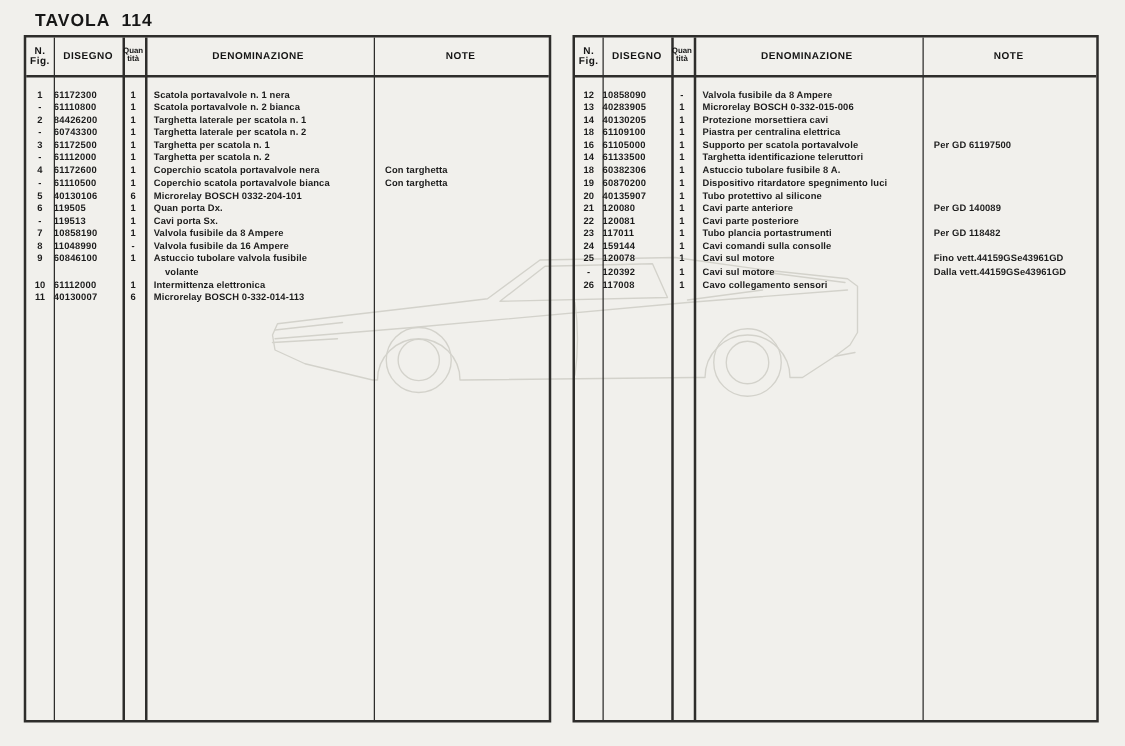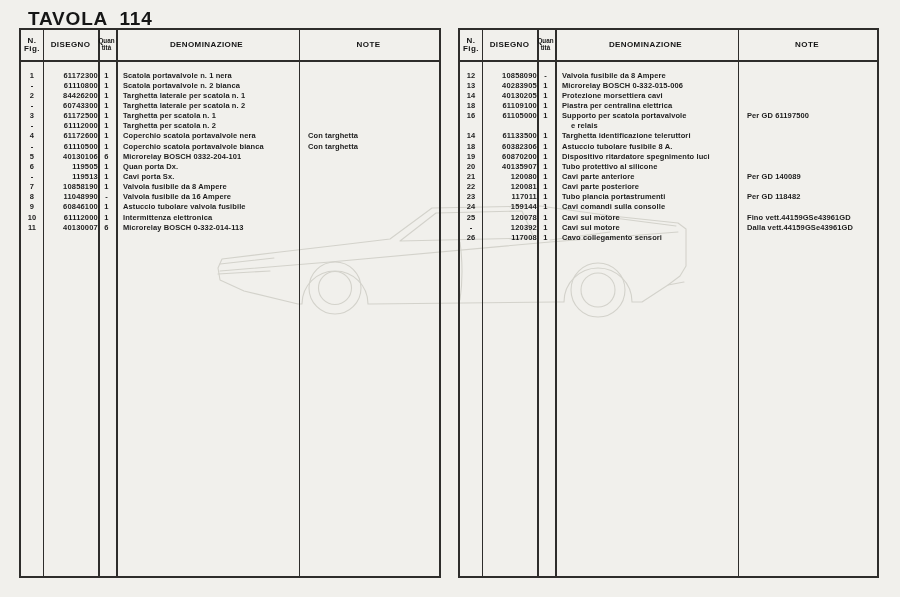--- a/index.html
+++ b/index.html
@@ -4,21 +4,21 @@
 <style>
   html,body { margin:0; padding:0; }
   .page {
     position:relative; width:900px; height:597px;
     background:#f1f0ec; overflow:hidden;
     font-family:"Liberation Sans", sans-serif;
     color:#1a1a1a; -webkit-font-smoothing:antialiased;
   }
   .page-title {
     position:absolute; left:28px; top:8px;
-    font-size:19px; font-weight:700; letter-spacing:0.8px;
+    font-size:14px; font-weight:700; letter-spacing:0.8px;
     white-space:pre; color:#161616;
   }
   .car-svg { position:absolute; left:210px; top:190px; }
 
   .ptable {
     position:absolute; top:28px; height:550px; box-sizing:border-box;
     border:2px solid #2e2d2b; background:transparent;
   }
   .ptable.left  { left:19px;  width:422px; }
   .ptable.right { left:458px; width:421px; }
@@ -45,21 +45,21 @@
     position:absolute; top:32px; left:0; right:0; bottom:0;
     padding-top:8px; overflow:hidden;
   }
   .trow {
     display:grid; grid-template-columns:22px 55px 17px 183px 1fr;
     height:10.15px; align-items:center;
     font-size:7.5px; font-weight:700; letter-spacing:0.1px; color:#1c1c1c;
   }
   .cell { white-space:nowrap; }
   .cell.fig  { text-align:center; }
-  .cell.dis  { text-align:right; letter-spacing:0.2px; }
+  .cell.dis  { text-align:left; letter-spacing:0.2px; }
   .cell.qty  { text-align:center; }
   .cell.den  { padding-left:8px; }
   .cell.den.cont { padding-left:17px; }
   .cell.note { padding-left:10px; }
 </style>
 </head>
 <body>
 
 <div class="page">
 
@@ -212,20 +212,27 @@
           <div class="cell note"></div>
         </div>
         <div class="trow">
           <div class="cell fig">9</div>
           <div class="cell dis">60846100</div>
           <div class="cell qty">1</div>
           <div class="cell den">Astuccio tubolare valvola fusibile</div>
           <div class="cell note"></div>
         </div>
         <div class="trow">
+          <div class="cell fig"></div>
+          <div class="cell dis"></div>
+          <div class="cell qty"></div>
+          <div class="cell den cont">volante</div>
+          <div class="cell note"></div>
+        </div>
+        <div class="trow">
           <div class="cell fig">10</div>
           <div class="cell dis">61112000</div>
           <div class="cell qty">1</div>
           <div class="cell den">Intermittenza elettronica</div>
           <div class="cell note"></div>
         </div>
         <div class="trow">
           <div class="cell fig">11</div>
           <div class="cell dis">40130007</div>
           <div class="cell qty">6</div>
@@ -289,27 +296,20 @@
           <div class="cell note"></div>
         </div>
         <div class="trow">
           <div class="cell fig">16</div>
           <div class="cell dis">61105000</div>
           <div class="cell qty">1</div>
           <div class="cell den">Supporto per scatola portavalvole</div>
           <div class="cell note">Per GD 61197500</div>
         </div>
         <div class="trow">
-          <div class="cell fig"></div>
-          <div class="cell dis"></div>
-          <div class="cell qty"></div>
-          <div class="cell den cont">e relais</div>
-          <div class="cell note"></div>
-        </div>
-        <div class="trow">
           <div class="cell fig">14</div>
           <div class="cell dis">61133500</div>
           <div class="cell qty">1</div>
           <div class="cell den">Targhetta identificazione teleruttori</div>
           <div class="cell note"></div>
         </div>
         <div class="trow">
           <div class="cell fig">18</div>
           <div class="cell dis">60382306</div>
           <div class="cell qty">1</div>

